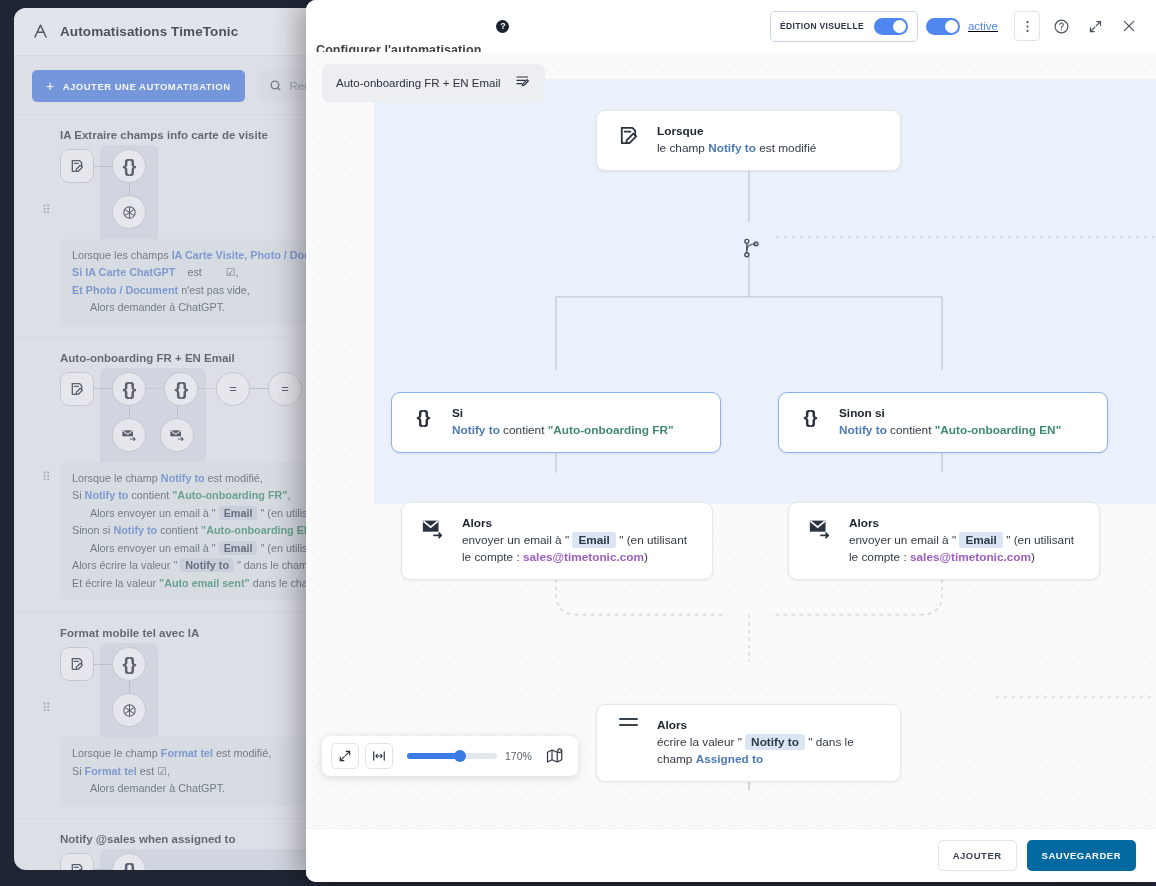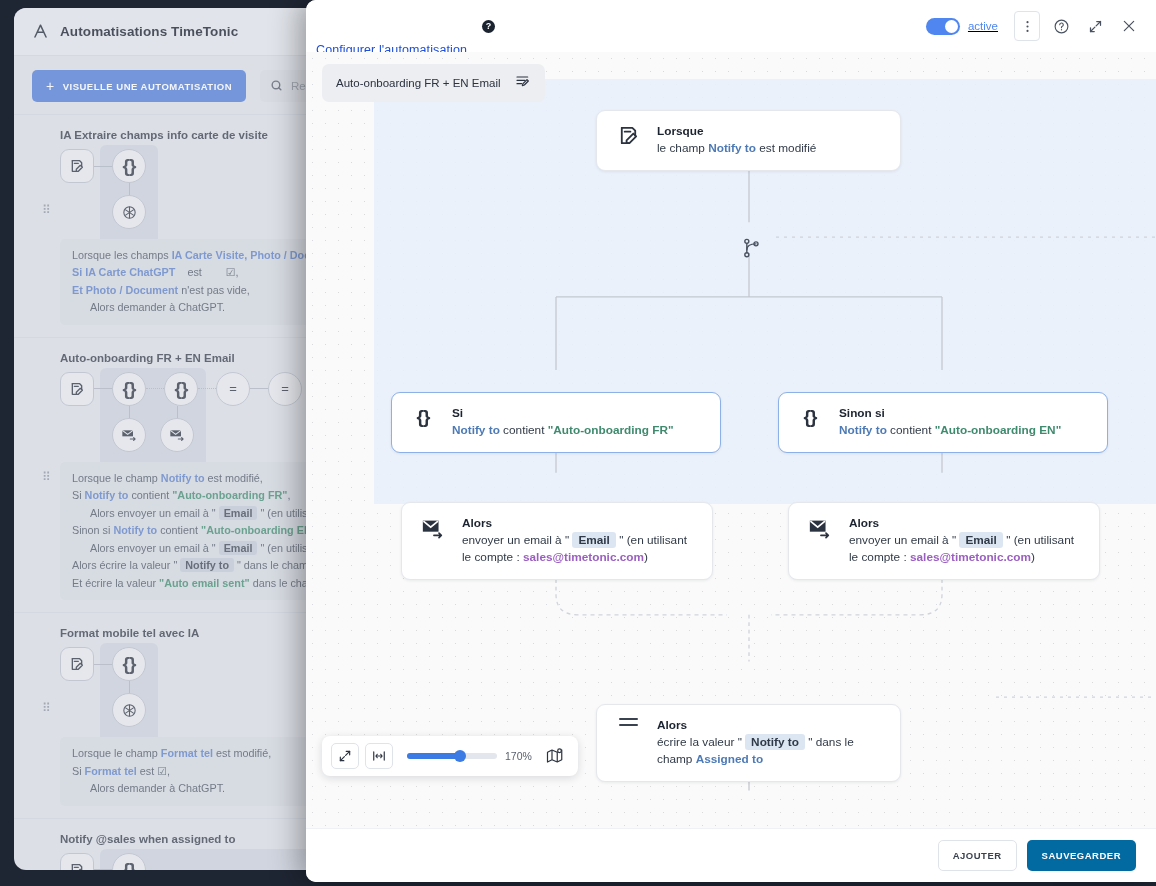--- a/index.html
+++ b/index.html
@@ -96,21 +96,21 @@
     box-shadow: -6px 0 30px rgba(0,0,0,.35);
     display: flex; flex-direction: column;
     overflow: hidden;
   }
   .modal-header {
     height: 52px; flex: none;
     display: flex; align-items: center;
     padding: 0 14px 0 10px; gap: 8px;
     background: #fff;
   }
-  .mh-title { font-size: 12.5px; font-weight: normal; color: #1d4ed8; letter-spacing: .1px; margin-top: 48px; }
+  .mh-title { font-size: 12.5px; font-weight: bold; color: #404040; letter-spacing: .1px; margin-top: 48px; }
   .mh-help {
     width: 13px; height: 13px; border-radius: 50%;
     background: #1c2330; color: #fff; font-size: 9px; font-weight: bold;
     display: inline-flex; align-items: center; justify-content: center;
     margin-left: 7px;
   }
   .mh-spacer { flex: 1; }
 
   .vis-edit-box {
     display: flex; align-items: center; gap: 10px;
@@ -119,21 +119,21 @@
   }
   .vis-edit-label { font-size: 8.5px; font-weight: bold; color: #2c3545; letter-spacing: .35px; }
   .toggle {
     width: 34px; height: 17px; border-radius: 9px;
     background: #4f86f0; position: relative; flex: none;
   }
   .toggle::after {
     content: ''; position: absolute; right: 2px; top: 2px;
     width: 13px; height: 13px; border-radius: 50%; background: #fff;
   }
-  .active-wrap { display: flex; align-items: center; gap: 8px; margin-left: 14px; text-decoration: underline; }
+  .active-wrap { display: flex; align-items: center; gap: 8px; margin-left: 0; text-decoration: underline; }
   .active-label { font-size: 11.5px; color: #4f86f0; }
   .icon-btn {
     width: 26px; height: 26px; display: flex;
     align-items: center; justify-content: center;
     color: #4a5261; border-radius: 4px;
   }
   .kebab-box { border: 1px solid #dfe3ea; height: 30px; width: 26px; border-radius: 4px; margin-left: 8px; }
 
   
   .canvas {
@@ -236,21 +236,21 @@
             <svg width="19" height="19" viewBox="0 0 24 24" fill="none" stroke="currentColor" stroke-width="1.9" stroke-linecap="round" stroke-linejoin="round">
               <path d="M12 4 L5 19 M12 4 L19 19 M8 13 L16 13"></path>
             </svg>
           </span>
           <span class="bg-title">Automatisations TimeTonic</span>
         </div>
 
         <div class="bg-toolbar">
           <button class="btn-add">
             <span class="plus">+</span>
-            <span>VISUELLE UNE AUTOMATISATION</span>
+            <span>AJOUTER UNE AUTOMATISATION</span>
           </button>
           <div class="bg-search">
             <span>
               <svg width="13" height="13" viewBox="0 0 24 24" fill="none" stroke="#555c68" stroke-width="2.6" stroke-linecap="round">
                   <circle cx="11" cy="11" r="7"></circle>
                   <path d="M20 20 L16 16"></path>
                 </svg>
             </span>
             <span>Rechercher dans les a</span>
           </div>
@@ -416,20 +416,24 @@
     </div>
   </div>
 
   <div class="modal">
 
     <div class="modal-header">
       <span class="mh-title">Configurer l'automatisation</span>
       <span class="mh-help">?</span>
       <span class="mh-spacer"></span>
 
+      <div class="vis-edit-box">
+        <span class="vis-edit-label">ÉDITION VISUELLE</span>
+        <span class="toggle"></span>
+      </div>
 
       <div class="active-wrap">
         <span class="toggle"></span>
         <span class="active-label">active</span>
       </div>
 
       <div class="icon-btn kebab-box">
         <svg width="15" height="15" viewBox="0 0 24 24" fill="currentColor">
             <circle cx="12" cy="5" r="1.7"></circle>
             <circle cx="12" cy="12" r="1.7"></circle>

